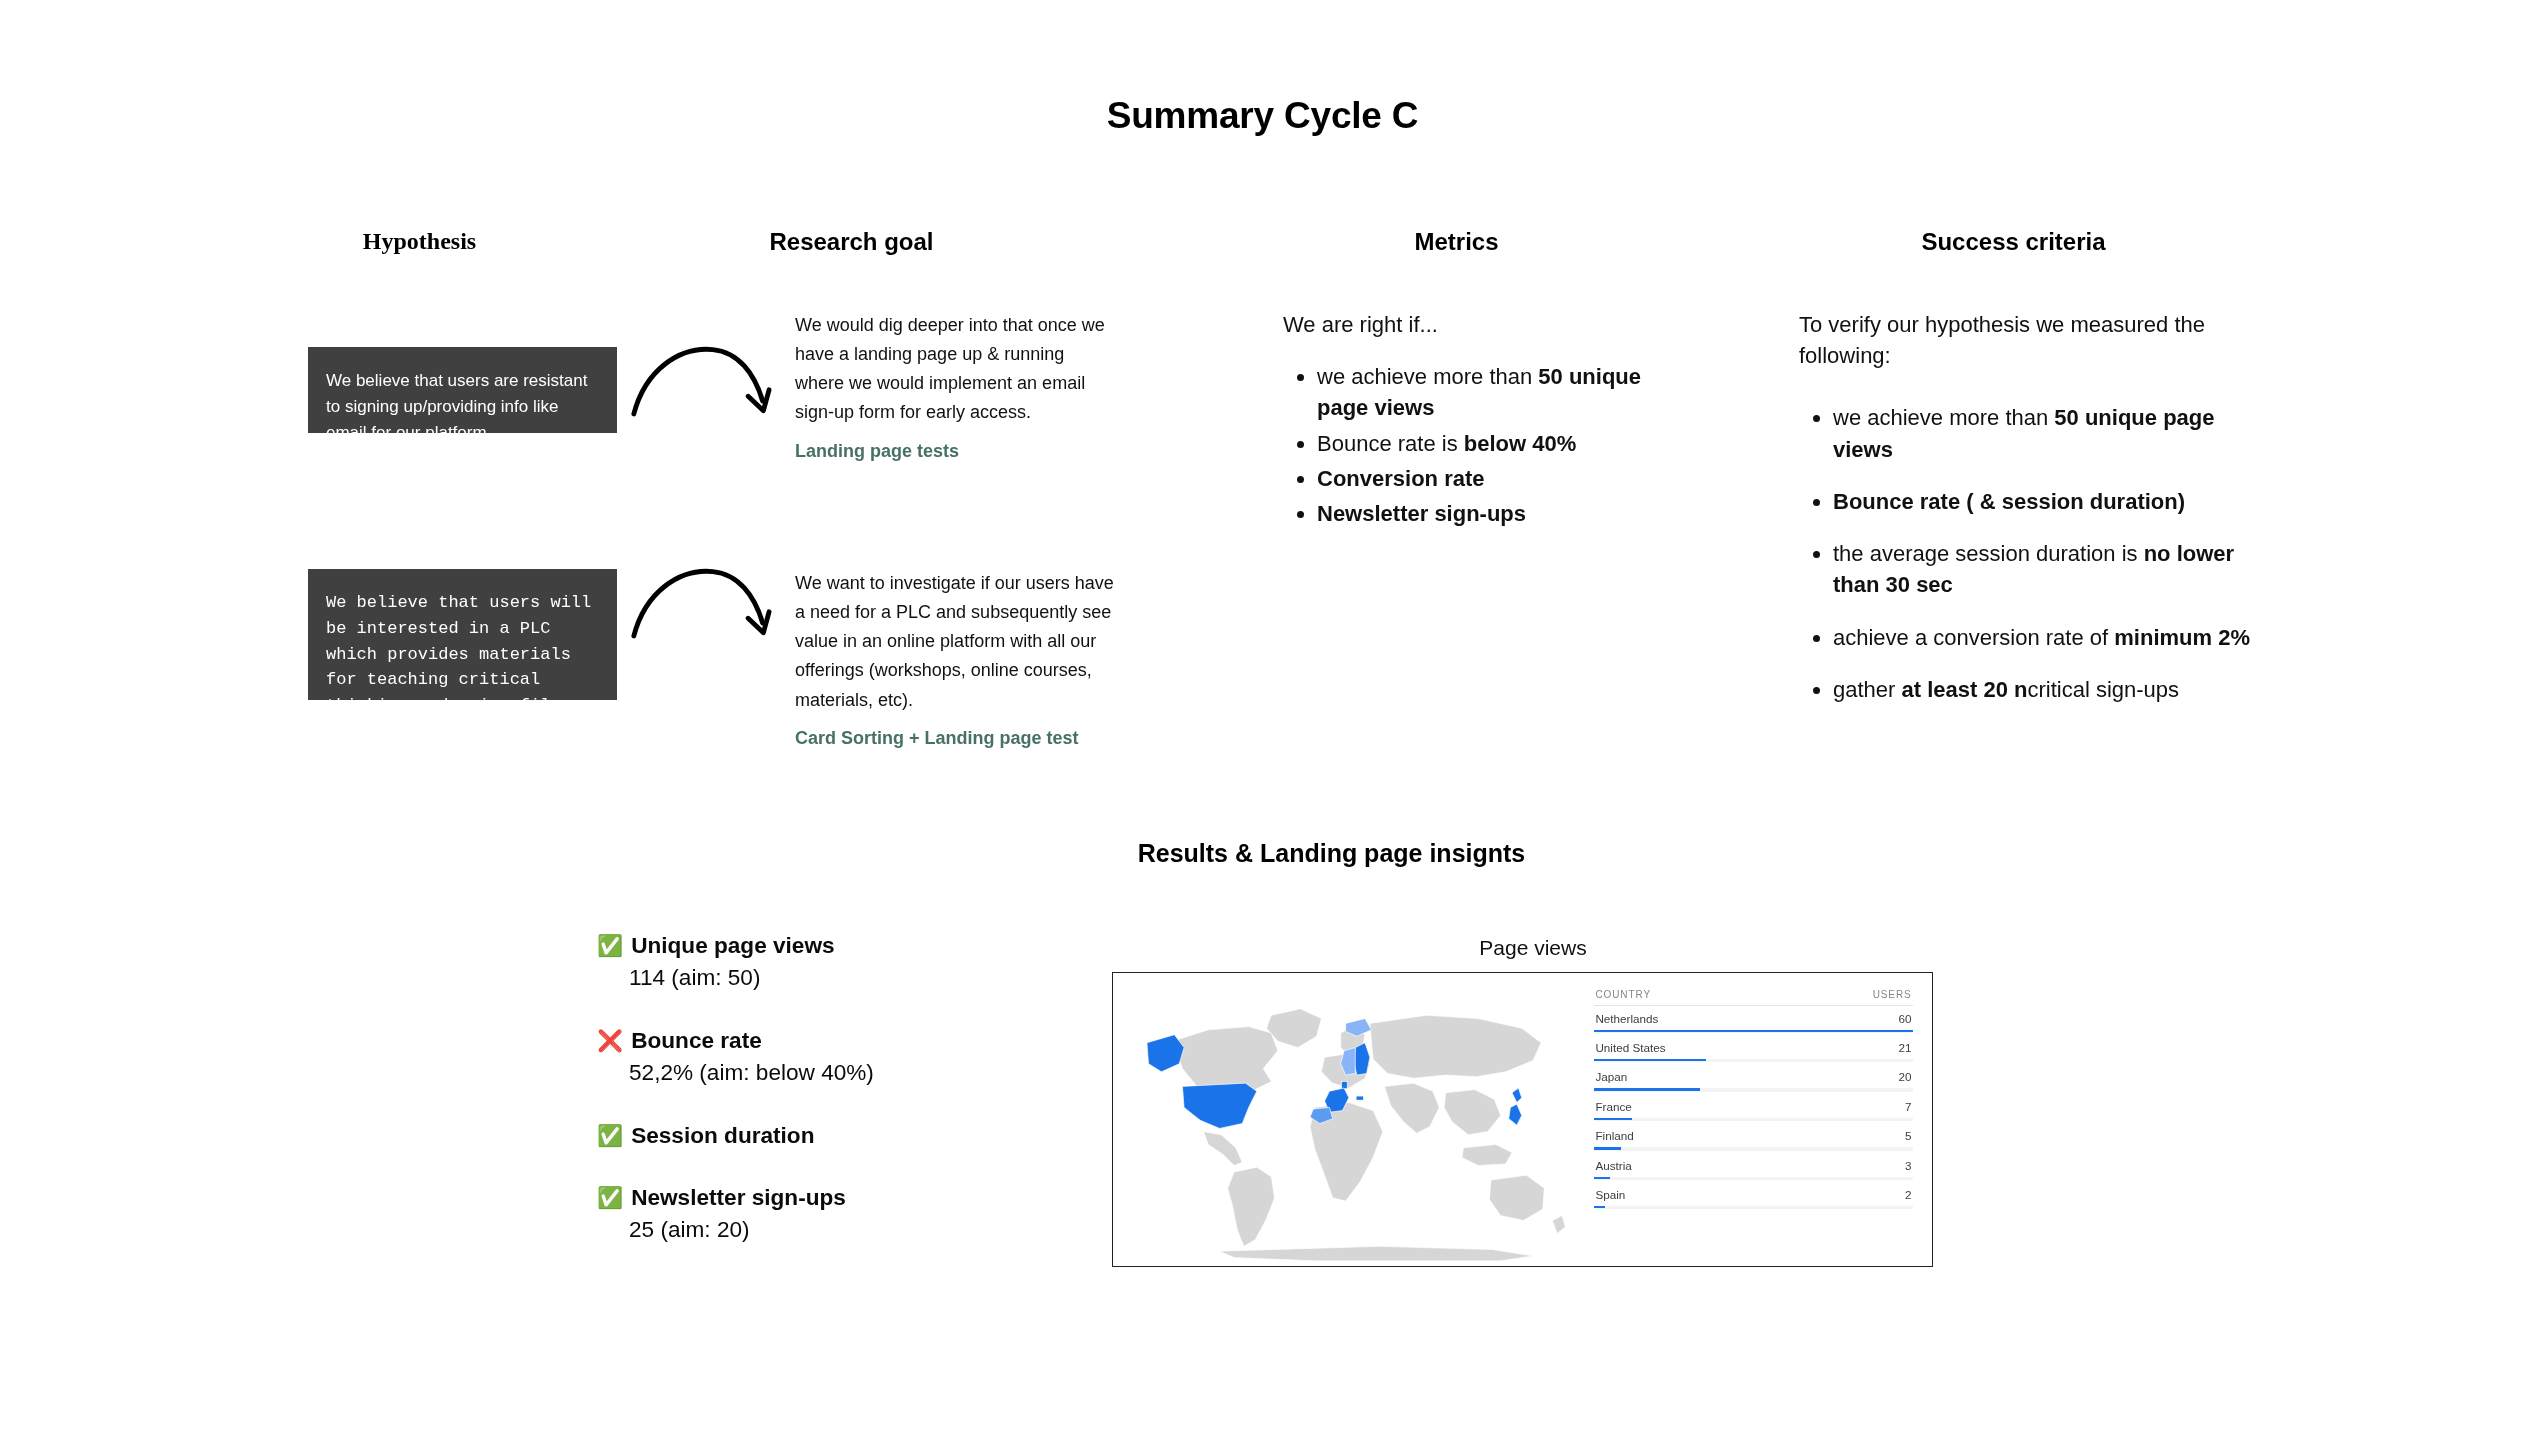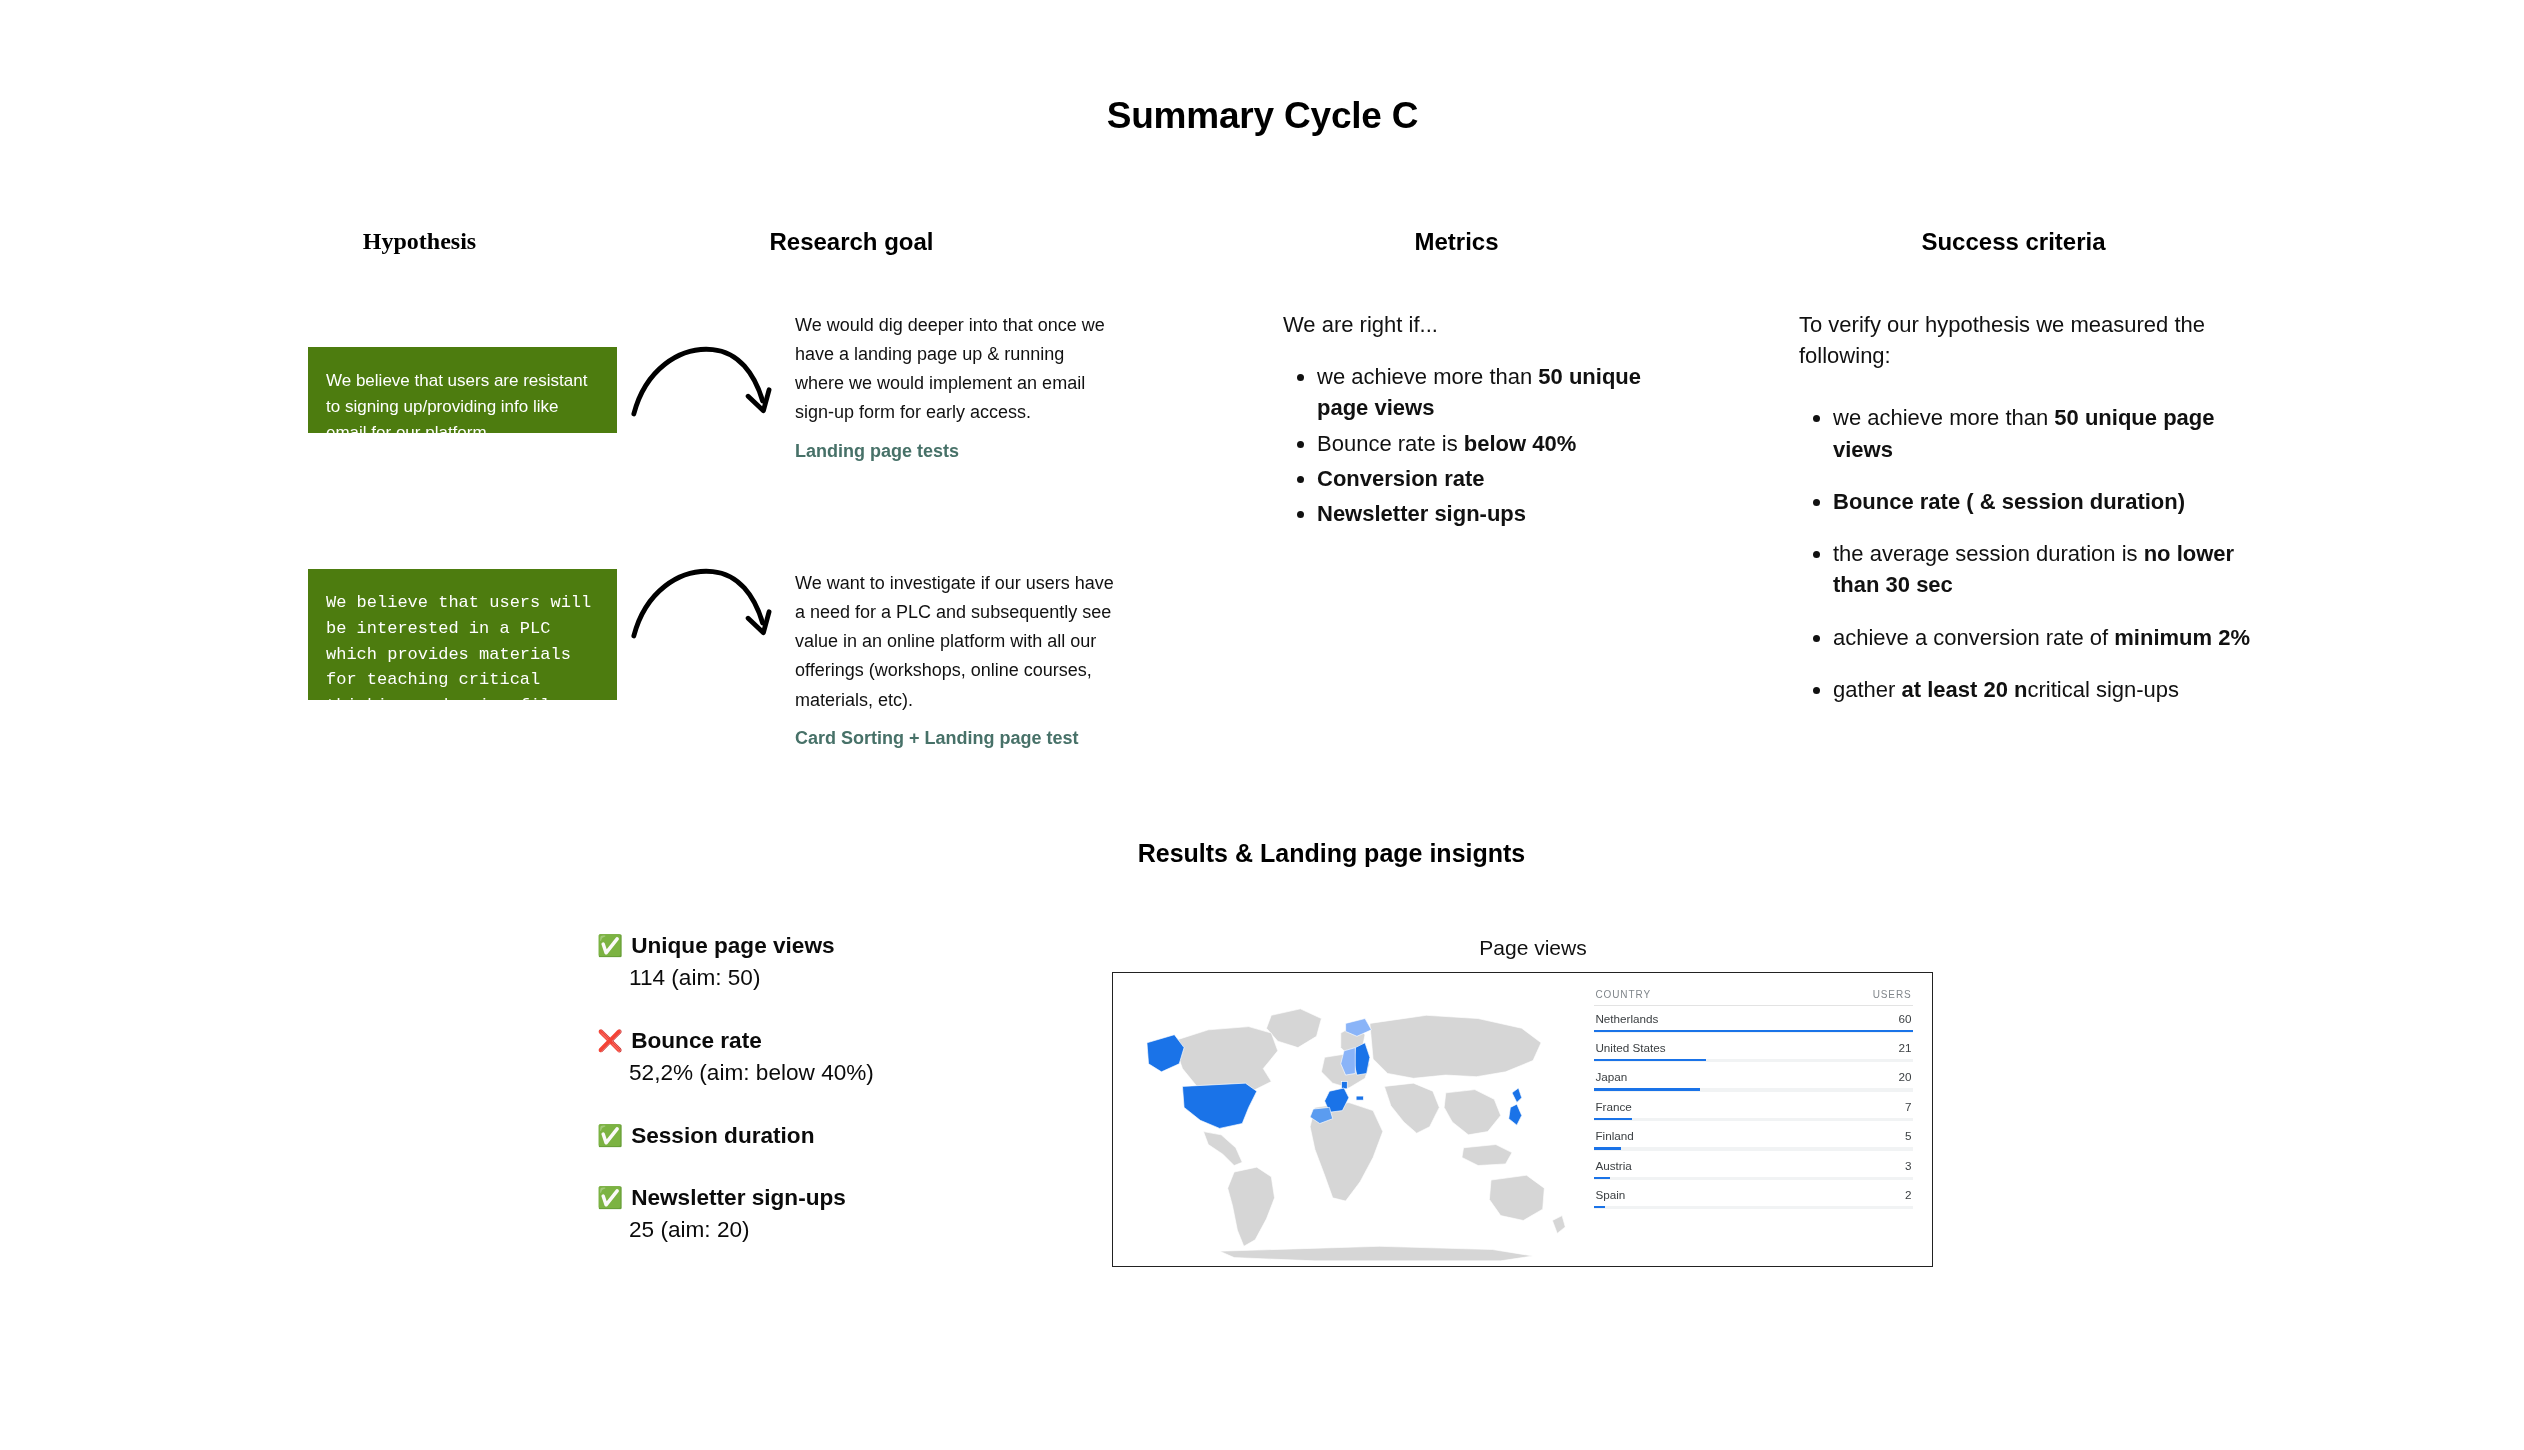--- a/index.html
+++ b/index.html
@@ -39,21 +39,21 @@
     text-align: center;
   }
   #head-hypothesis   { left: 238px;  top: 228px; width: 363px; font-family: Liberation Serif, serif; }
   #head-research     { left: 670px;  top: 228px; width: 363px; }
   #head-metrics      { left: 1275px; top: 228px; width: 363px; }
   #head-success      { left: 1832px; top: 228px; width: 363px; }
 
   
   .hypo-card {
     position: absolute;
-    background: #4d7c0f;
+    background: #404040;
     color: #ffffff;
     font-size: 17px;
     line-height: 1.52;
     padding: 21px 18px 21px 18px;
     box-sizing: border-box;
   }
   #hypo-1 { left: 308px; top: 347px; width: 309px; height: 86px; }
   #hypo-2 { left: 308px; top: 569px; width: 309px; height: 131px; font-family: Liberation Mono, monospace; }
 
   

